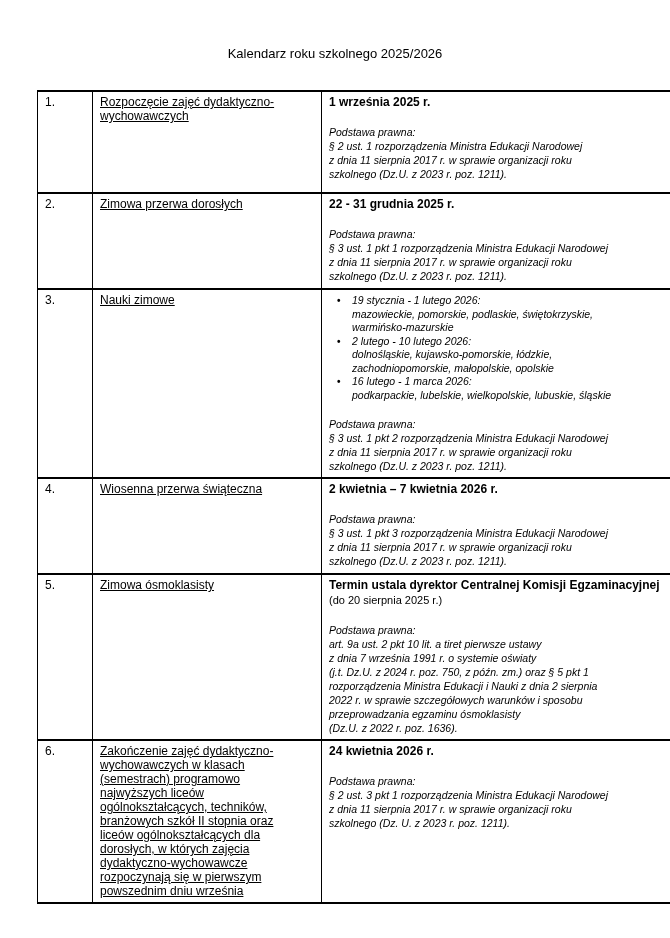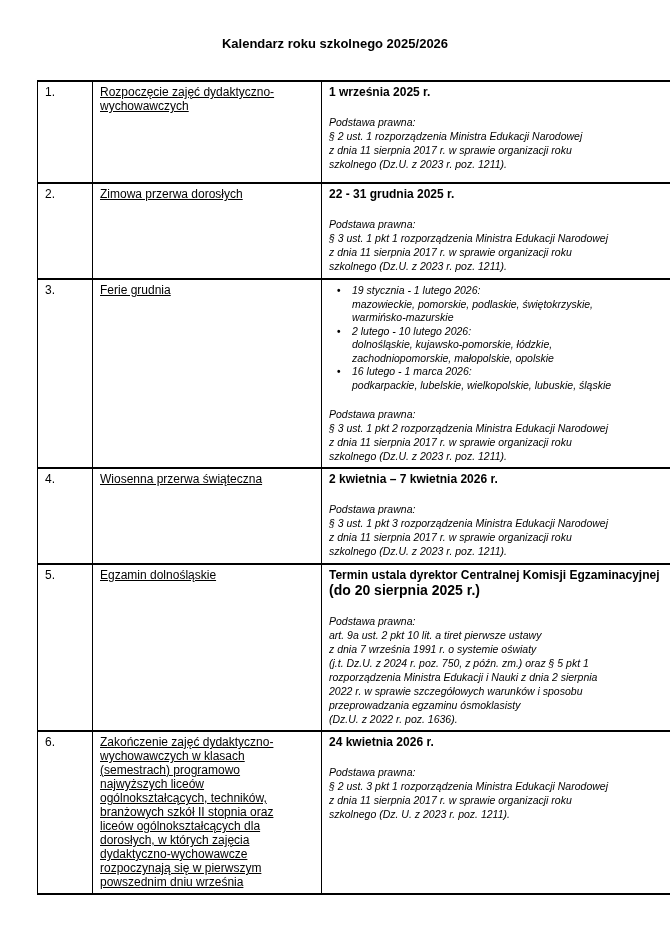--- a/index.html
+++ b/index.html
@@ -10,25 +10,25 @@
     color: #000000;
   }
   .page {
     position: relative;
     width: 670px;
     height: 938px;
     background: #ffffff;
     overflow: hidden;
   }
   .doc-title {
-    margin: 5px;
+    margin: 15px;
     padding-top: 31px;
     text-align: center;
     font-size: 13px;
-    font-weight: bold;
+    font-weight: normal;
     line-height: 16px;
   }
   table.cal {
     border-collapse: collapse;
     table-layout: fixed;
     margin: 28px 0 0 37px;
     width: 605px;
   }
   table.cal td {
     border-left: 1px solid #000;
@@ -59,22 +59,22 @@
   tr.r3 td { height: 87px; }
   tr.r4 td { height: 157px; }
   tr.r5 td { height: 154px; }
 
   .date {
     font-weight: bold;
     font-size: 12px;
     line-height: 15px;
   }
   .date-note {
-    font-weight: bold;
-    font-size: 14px;
+    font-weight: normal;
+    font-size: 11px;
     text-align: center;
   }
   .legal-label {
     margin-top: 15px;
     font-style: italic;
     font-size: 10.5px;
     line-height: 14px;
   }
   .legal-label .u {
   }
@@ -134,21 +134,21 @@
           <td class="c-details">
             <div class="date">22 - 31 grudnia 2025 r.</div>
             <div class="legal-label"><span class="u">Podstawa prawna</span>:</div>
             <div class="legal">§ 3 ust. 1 pkt 1 rozporządzenia Ministra Edukacji Narodowej
 z dnia 11 sierpnia 2017 r. w sprawie organizacji roku
 szkolnego (Dz.U. z 2023 r. poz. 1211).</div>
           </td>
         </tr>
         <tr class="r2">
           <td class="c-num">3.</td>
-          <td class="c-event">Ferie grudnia</td>
+          <td class="c-event">Nauki zimowe</td>
           <td class="c-details">
             <ul class="bullets">
               <li>
                 <span class="marker">•</span>
                 <span class="b-body"><span class="period">19 stycznia - 1 lutego 2026:</span><span class="regions">
 mazowieckie, pomorskie, podlaskie, świętokrzyskie,
 warmińsko-mazurskie</span></span>
               </li>
               <li>
                 <span class="marker">•</span>
@@ -174,21 +174,21 @@
           <td class="c-details">
             <div class="date">2 kwietnia – 7 kwietnia 2026 r.</div>
             <div class="legal-label"><span class="u">Podstawa prawna</span>:</div>
             <div class="legal">§ 3 ust. 1 pkt 3 rozporządzenia Ministra Edukacji Narodowej
 z dnia 11 sierpnia 2017 r. w sprawie organizacji roku
 szkolnego (Dz.U. z 2023 r. poz. 1211).</div>
           </td>
         </tr>
         <tr class="r4">
           <td class="c-num">5.</td>
-          <td class="c-event">Egzamin dolnośląskie</td>
+          <td class="c-event">Zimowa ósmoklasisty</td>
           <td class="c-details">
             <div class="date">Termin ustala dyrektor Centralnej Komisji Egzaminacyjnej <span class="date-note">(do 20 sierpnia 2025 r.)</span></div>
             <div class="legal-label"><span class="u">Podstawa prawna</span>:</div>
             <div class="legal">art. 9a ust. 2 pkt 10 lit. a tiret pierwsze ustawy
 z dnia 7 września 1991 r. o systemie oświaty
 (j.t. Dz.U. z 2024 r. poz. 750, z późn. zm.) oraz § 5 pkt 1
 rozporządzenia Ministra Edukacji i Nauki z dnia 2 sierpnia
 2022 r. w sprawie szczegółowych warunków i sposobu
 przeprowadzania egzaminu ósmoklasisty
 (Dz.U. z 2022 r. poz. 1636).</div>

